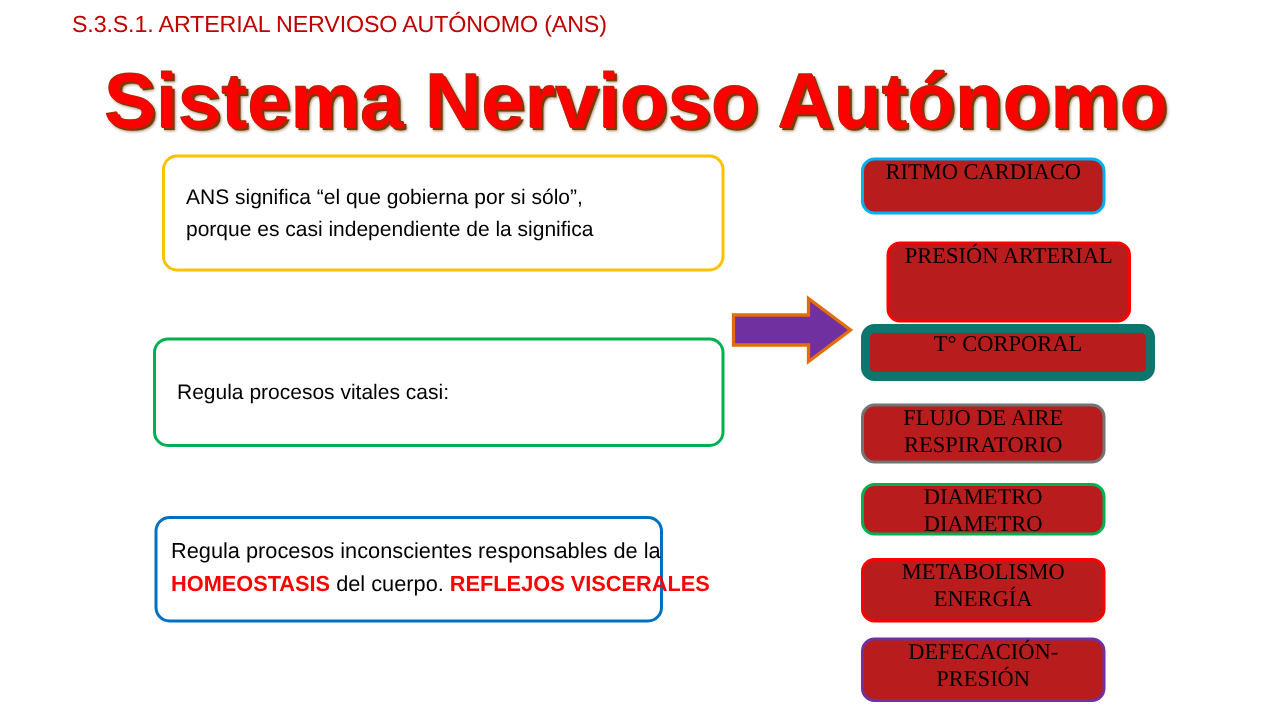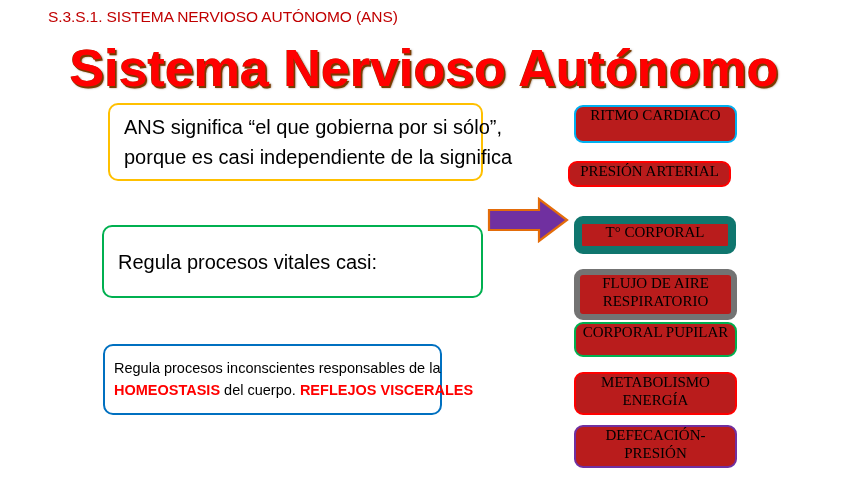--- a/index.html
+++ b/index.html
@@ -54,21 +54,21 @@
   .lbox {
     position: absolute;
     box-sizing: border-box;
     background: #ffffff;
     border-radius: 10px;
     display: flex;
     flex-direction: column;
     justify-content: center;
   }
   .lbox .line {
-    font-size: 20px;
+    font-size: 14px;
     color: #000000;
     line-height: 1.5;
     padding: 0 14px;
     white-space: nowrap;
   }
 
   #box-ans {
     left: 108px;
     top: 103px;
     width: 375px;
@@ -124,21 +124,21 @@
     color: #000000;
     line-height: 1.18;
     white-space: pre-line;
   }
 </style>
 </head>
 <body>
 
 <div id="slide">
 
-  <div class="breadcrumb">S.3.S.1. SISTEMA NERVIOSO AUTÓNOMO (ANS)</div>
+  <div class="breadcrumb">S.3.S.1. ARTERIAL NERVIOSO AUTÓNOMO (ANS)</div>
 
   <div class="main-title">Sistema Nervioso Autónomo</div>
 
   <div class="lbox" id="box-ans">
     <div class="line">ANS significa “el que gobierna por si sólo”,</div>
     <div class="line">porque es casi independiente de la significa</div>
   </div>
 
   <div class="lbox" id="box-regula-vitales">
     <div class="line">Regula procesos vitales casi:</div>
@@ -150,35 +150,35 @@
   </div>
 
   <svg id="arrow" viewBox="0 0 82 48">
     <polygon points="2,14 52,14 52,3 80,24 52,45 52,34 2,34" fill="#7030A0" stroke="#E36C0A" stroke-width="2.2" stroke-linejoin="miter"></polygon>
   </svg>
 
   <div class="rbox" style="left:574px; top:105px; width:163px; height:38px; border:2px solid #00B0F0;">
     <div class="rlabel">RITMO CARDIACO</div>
   </div>
 
-  <div class="rbox" style="left:568px; top:161px; width:163px; height:26px; border:2px solid #FF0000;">
+  <div class="rbox" style="left:591px; top:161px; width:163px; height:54px; border:2px solid #FF0000;">
     <div class="rlabel">PRESIÓN ARTERIAL</div>
   </div>
 
-  <div class="rbox" style="left:574px; top:216px; width:162px; height:38px; border:8px solid #0f766e;">
+  <div class="rbox" style="left:574px; top:216px; width:196px; height:38px; border:6px solid #0f766e;">
     <div class="rlabel">T° CORPORAL</div>
   </div>
 
-  <div class="rbox" style="left:574px; top:269px; width:163px; height:51px; border:6px solid #737373;">
+  <div class="rbox" style="left:574px; top:269px; width:163px; height:40px; border:2px solid #737373;">
     <div class="rlabel">FLUJO DE AIRE
 RESPIRATORIO</div>
   </div>
 
   <div class="rbox" style="left:574px; top:322px; width:163px; height:35px; border:2px solid #00B050;">
-    <div class="rlabel">CORPORAL PUPILAR</div>
+    <div class="rlabel">DIAMETRO DIAMETRO</div>
   </div>
 
   <div class="rbox" style="left:574px; top:372px; width:163px; height:43px; border:2px solid #FF0000;">
     <div class="rlabel">METABOLISMO
 ENERGÍA</div>
   </div>
 
   <div class="rbox" style="left:574px; top:425px; width:163px; height:43px; border:2px solid #7030A0;">
     <div class="rlabel">DEFECACIÓN-
 PRESIÓN</div>

